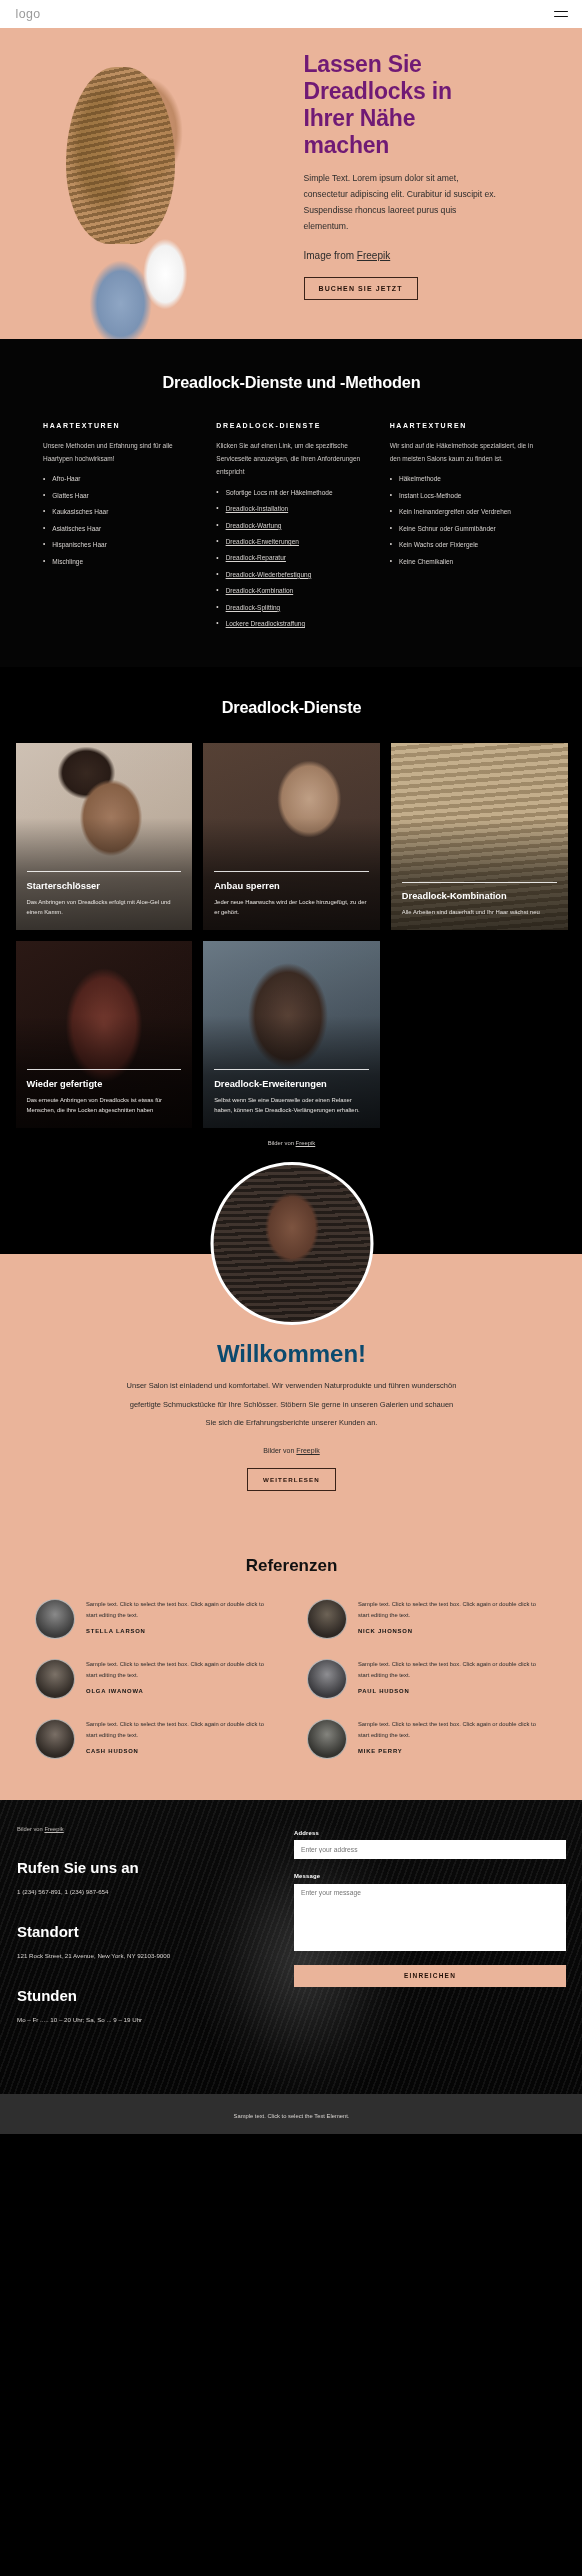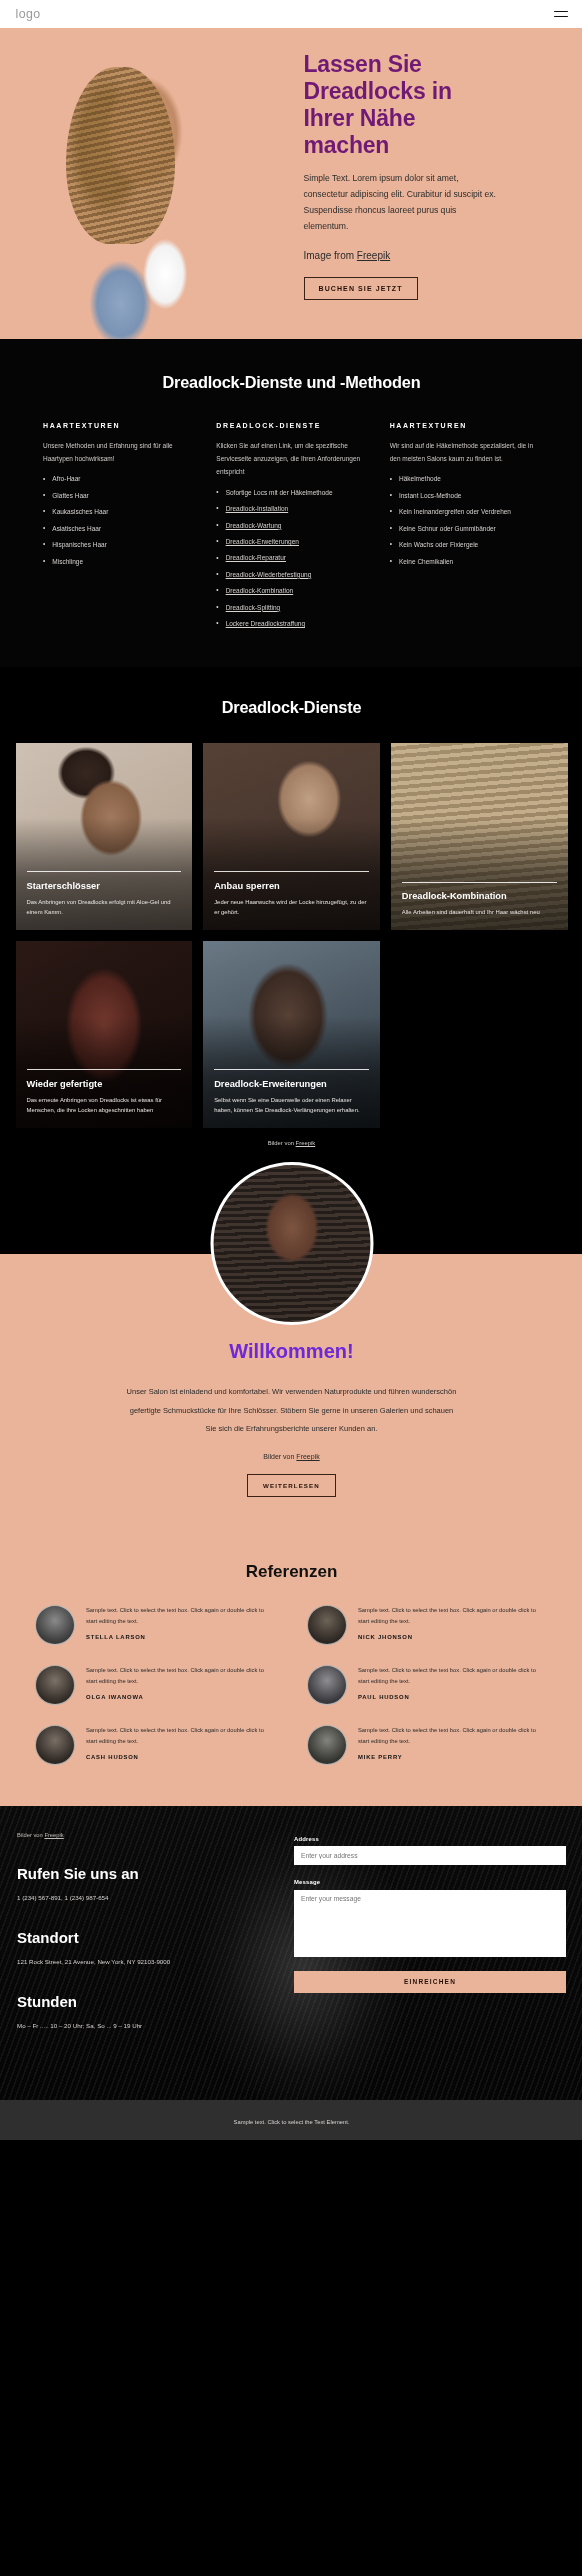--- a/index.html
+++ b/index.html
@@ -103,21 +103,21 @@
   
   .welcome { background:#eab49a; position:relative; padding:86px 0 34px; text-align:center; }
   .avatar-big {
     position:absolute; top:-92px; left:50%; transform:translateX(-50%);
     width:163px; height:163px; border-radius:50%; border:3.9px solid #fff; overflow:hidden;
     background:
       radial-gradient(ellipse 33px 43px at 50% 40%, #7d5440 0%, #5f3c2d 70%, rgba(95,60,45,0) 82%),
       repeating-linear-gradient(178deg, rgba(25,18,14,.95) 0 3.1px, rgba(48,35,28,.9) 3.1px 6.2px),
       linear-gradient(#ddd,#c9c9c9);
   }
-  .welcome-title { font-size:20px; font-weight:700; color:#6d28d9; margin-bottom:20px; }
+  .welcome-title { font-size:24px; font-weight:700; color:#0c4a6e; margin-bottom:9px; }
   .welcome-p { font-size:7.5px; line-height:2.5; color:#2b2b2b; max-width:334px; margin:0 auto; }
   .welcome-credit { font-size:7px; color:#2b2b2b; margin-top:14px; }
   .welcome-credit a { color:#2b2b2b; text-decoration:underline; }
   .btn-outline2 {
     display:inline-block; margin-top:14px; border:0.8px solid #3a2218; color:#231109;
     padding:7px 15.5px; font-size:6.2px; font-weight:700; letter-spacing:1.1px;
     background:transparent; cursor:pointer; font-family:inherit;
   }
 
   

